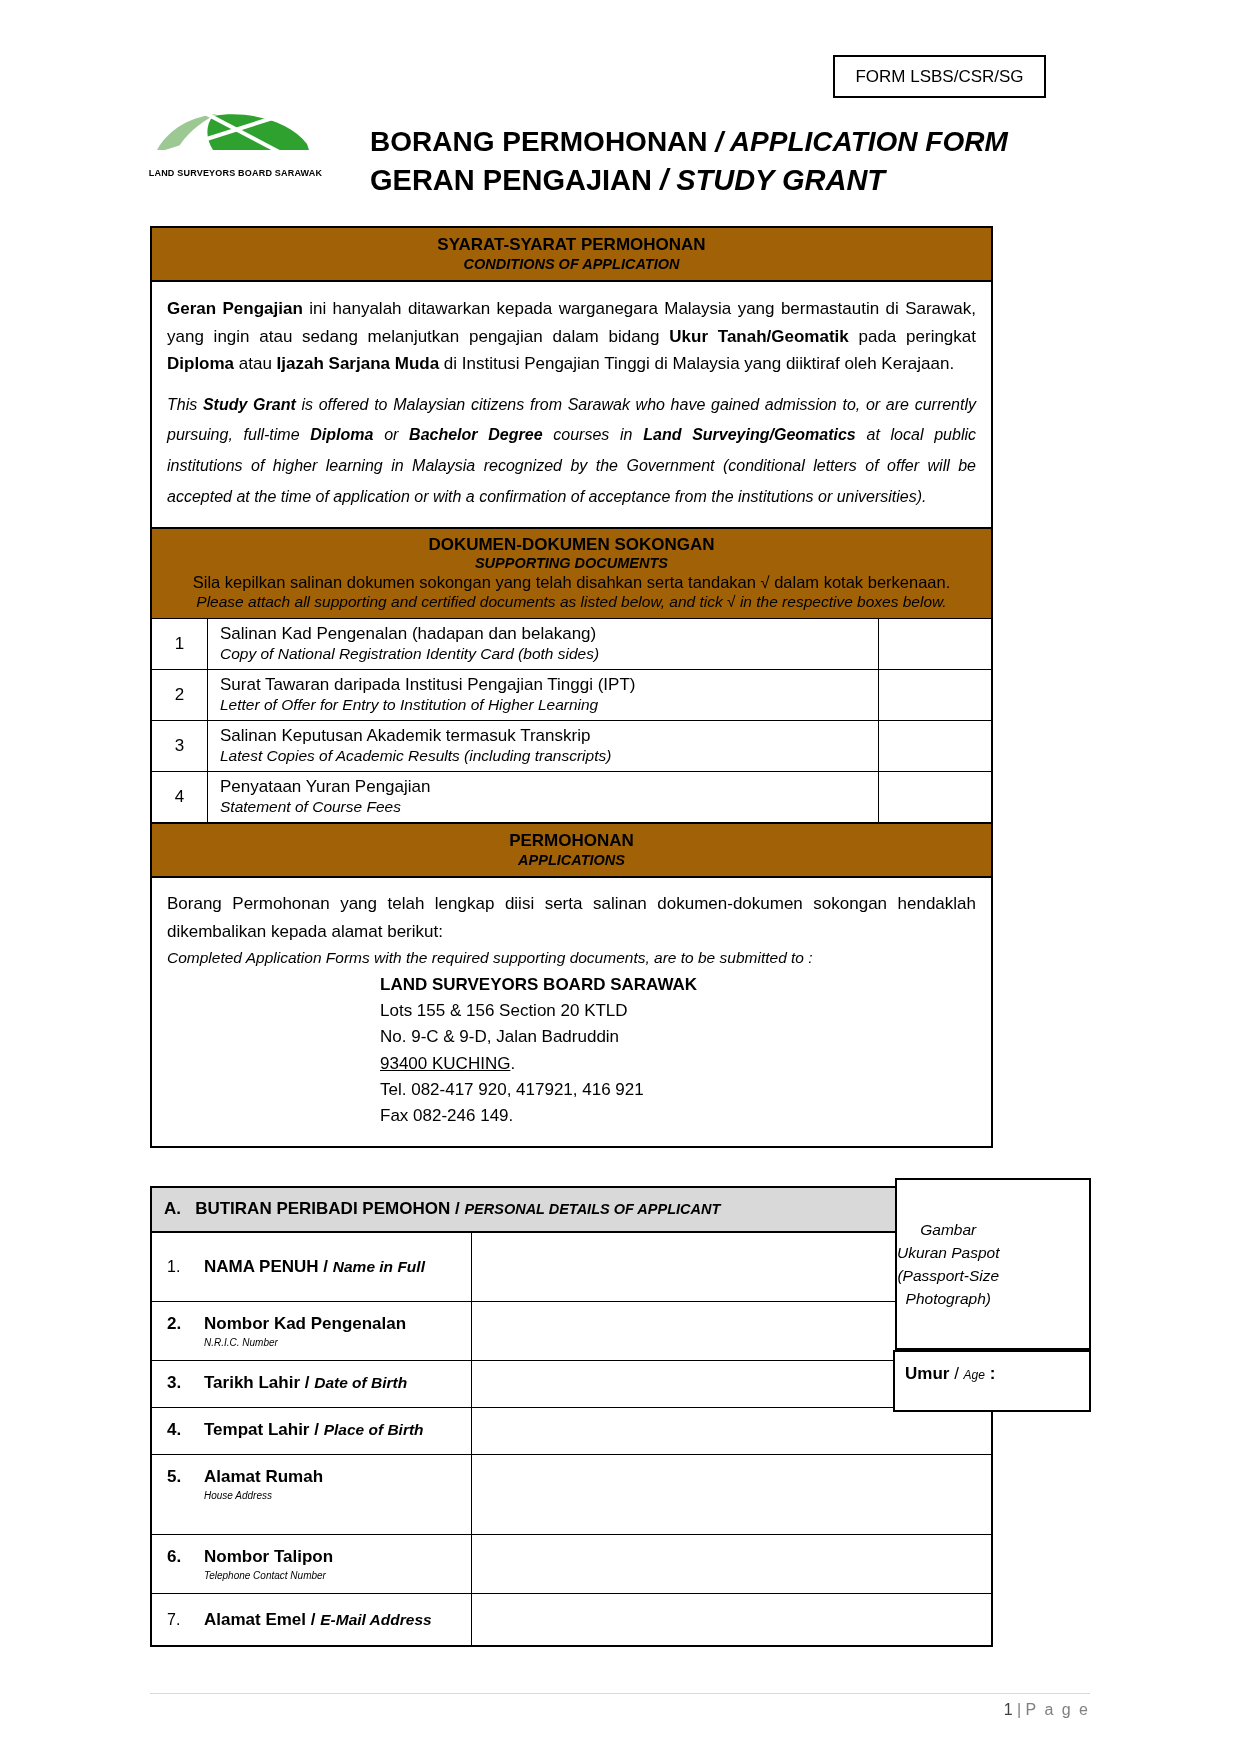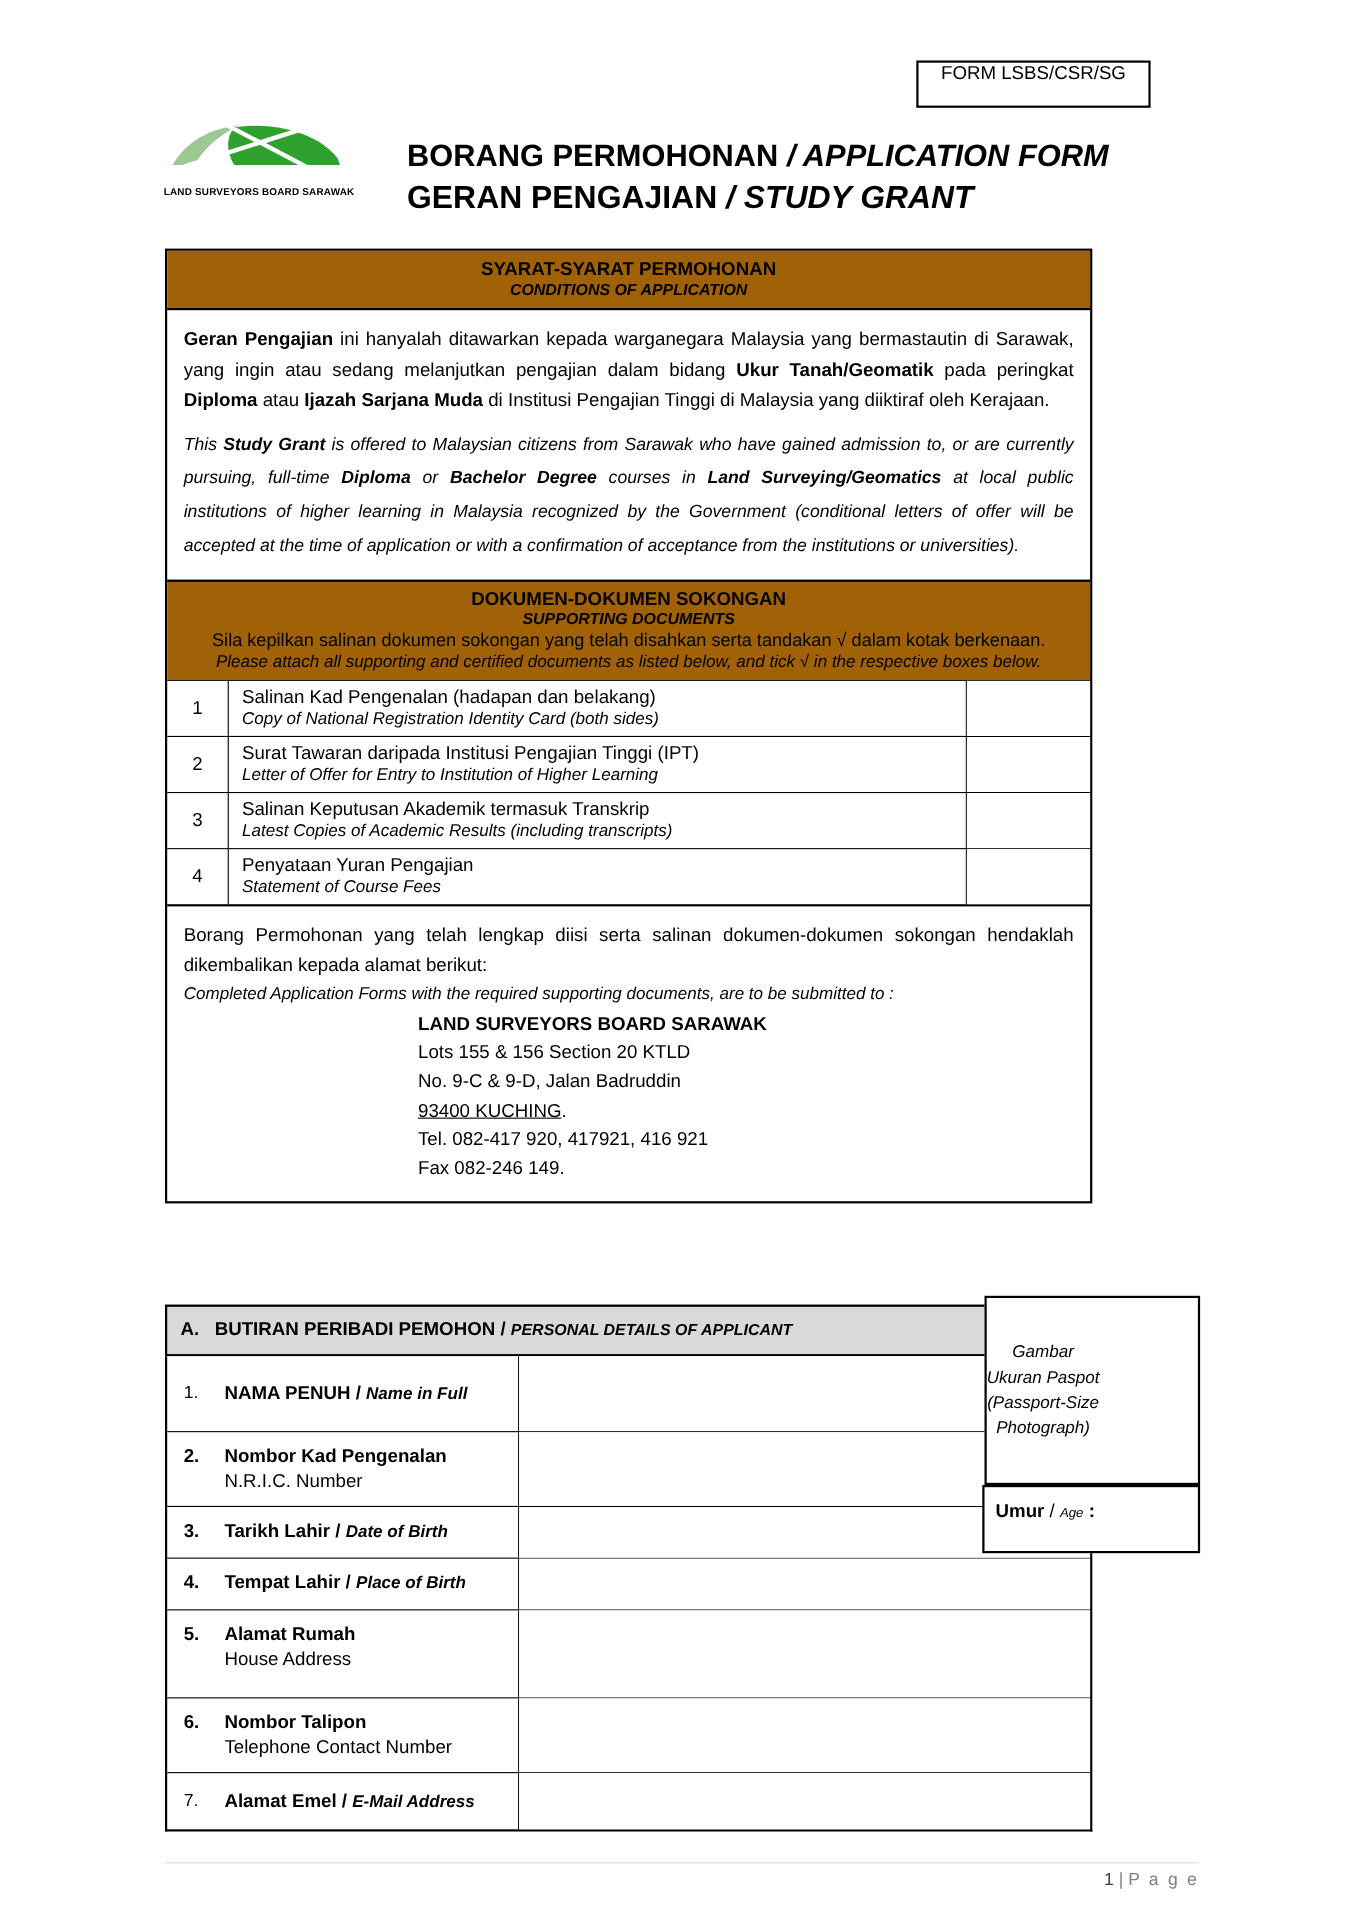--- a/index.html
+++ b/index.html
@@ -9,21 +9,21 @@
     width:1241px; height:1754px;
     background:#ffffff;
     font-family:"Liberation Sans", sans-serif;
     color:#000;
     overflow:hidden;
   }
   
   .form-tag {
     position:absolute; left:833px; top:55px; width:213px; height:43px;
     border:2px solid #000;
-    display:flex; align-items:flex-start; justify-content:center;
+    display:flex; align-items:center; justify-content:center;
     font-size:17px;
   }
   
   .logo { position:absolute; left:148px; top:110px; width:175px; text-align:center; }
   .logo-caption { font-size:9px; font-weight:bold; letter-spacing:.2px; margin-top:2px; white-space:nowrap; }
   
   .titles { position:absolute; left:370px; top:126px; }
   .title-line1 { font-size:28px; font-weight:bold; }
   .title-line2 { font-size:29px; font-weight:bold; margin-top:6px; }
   .t-it { font-style:italic; }
@@ -65,21 +65,21 @@
     background:#D9D9D9; border:2px solid #000;
     padding:11px 12px 12px; font-size:17px;
   }
   .a-hdr .a-en { font-size:14.5px; font-style:italic; }
   .a-grid { border:2px solid #000; border-top:none; background:#fff; }
   .a-row { display:flex; border-top:1px solid #000; }
   .a-row:first-child { border-top:none; }
   .a-label { width:320px; border-right:1px solid #000; padding:12px 8px 12px 15px; }
   .a-label .num { display:inline-block; width:37px; vertical-align:top; }
   .a-l1 { font-size:17px;font-weight:bold; }
-  .a-l2 { font-size:17px; margin-top:3px; margin-left:37px; }
+  .a-l2 { font-size:10px; font-style:italic; margin-top:3px; margin-left:37px; }
   .a-it { font-style:italic; font-size:15.5px; }
   .a-value { flex:1; background:#fff; }
   .h68 { min-height:68px; } .h56 { min-height:56px; } .h47 { min-height:47px; }
   .h80 { min-height:80px; } .h52 { min-height:52px; }
   
   .photo-box {
     position:absolute; left:895px; top:1178px; width:196px; height:172px;
     background:#fff; border:2px solid #000; z-index:3;
     display:flex; align-items:center; justify-content:flex-start;
     font-size:15.5px; font-style:italic; text-align:center;
@@ -171,20 +171,24 @@
     </div>
     <div class="doc-row">
       <div class="doc-num">4</div>
       <div class="doc-desc">
         <div class="d-my">Penyataan Yuran Pengajian</div>
         <div class="d-en">Statement of Course Fees</div>
       </div>
       <div class="doc-box"></div>
     </div>
 
+    <div class="peach sec-hdr" style="border-top:2px solid #000;">
+      <div class="h-my">PERMOHONAN</div>
+      <div class="h-en">APPLICATIONS</div>
+    </div>
 
     <div class="apps-body">
       <p class="para-my">Borang Permohonan yang telah lengkap diisi serta salinan dokumen-dokumen sokongan hendaklah dikembalikan kepada alamat berikut:</p>
       <p class="apps-en">Completed Application Forms with the required supporting documents, are to be submitted to :</p>
       <div class="address">
         <div class="addr-name">LAND SURVEYORS BOARD SARAWAK</div>
         <div>Lots 155 &amp; 156 Section 20 KTLD</div>
         <div>No. 9-C &amp; 9-D, Jalan Badruddin</div>
         <div><span class="u">93400 KUCHING</span><span>.</span></div>
         <div>Tel. 082-417 920, 417921, 416 921</div>

